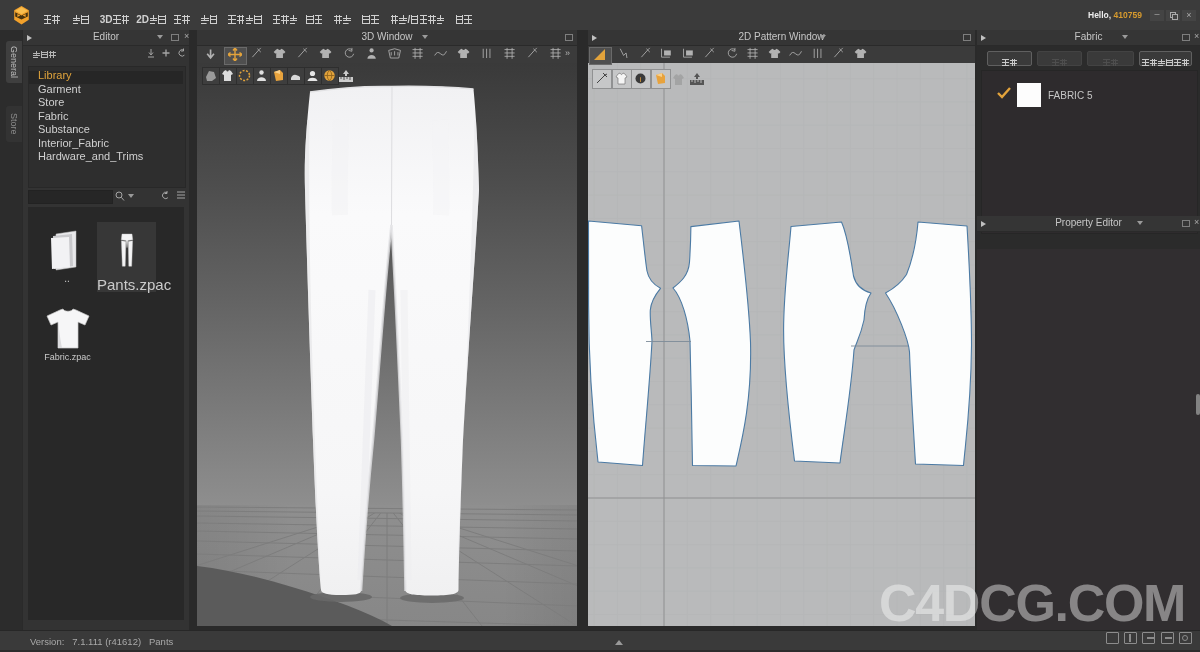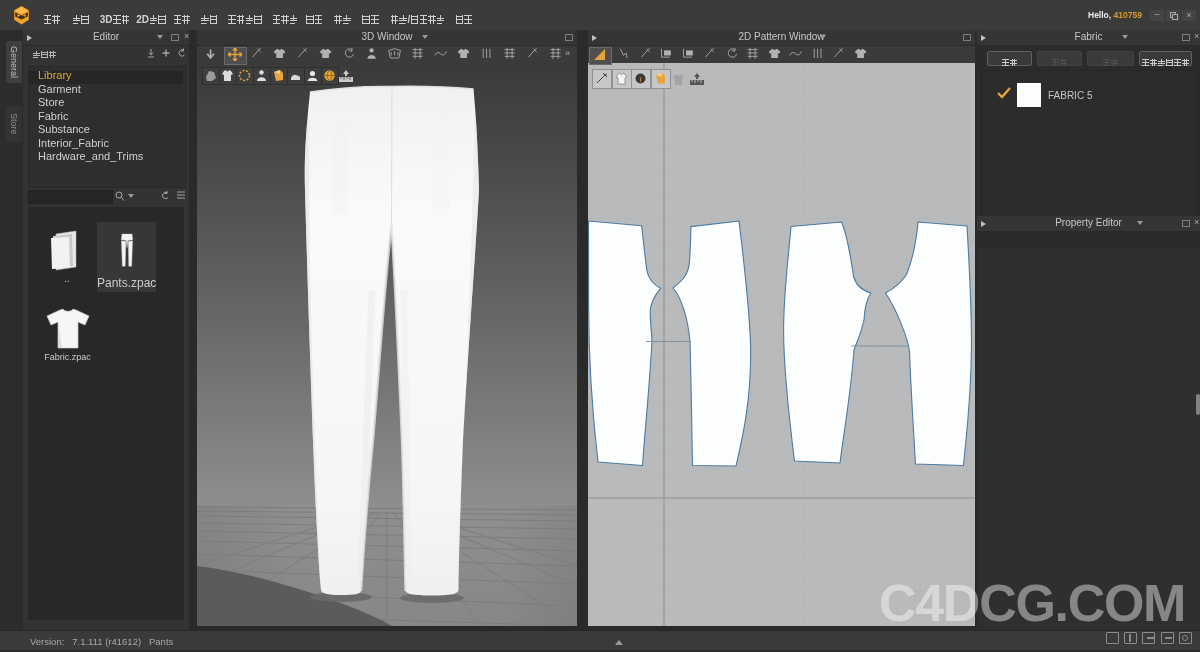--- a/index.html
+++ b/index.html
@@ -129,21 +129,21 @@
   <path d="M6,4 L26,1 L26,37 L6,40 Z" fill="#e8e8ea"></path>
   <path d="M6,4 L26,1 L26,37 L6,40 Z" fill="none" stroke="#bbb" stroke-width="0.5"></path>
   <path d="M3,6 L22,4 L23,36 L4,39 Z" fill="#c9c9cc"></path>
   <path d="M1,8 L19,7 L20,37 L2,39 Z" fill="#f2f2f4"></path>
 </svg>
 <div class="abs" style="left:52px;top:273px;width:30px;text-align:center;color:#cbcbcb;font-size:10px">..</div>
 
 <svg class="abs" style="left:117px;top:228px" width="20" height="45" viewBox="0 0 28 48">
   <path d="M7,1 L21,1 L22,9 L15.2,10 L14,20 L12.8,10 L6,9 Z M6.2,10.5 L12.4,11.5 L11.5,46 L7.5,46 Z M15.8,11.5 L21.8,10.5 L20.5,46 L16.5,46 Z" fill="#f4f4f5" stroke="#cfcfcf" stroke-width="0.6"></path>
 </svg>
-<div class="abs" style="left:97px;top:276px;width:59px;text-align:center;color:#cbcbcb;font-size:12px">Pants.zpac</div>
+<div class="abs" style="left:97px;top:276px;width:59px;text-align:center;color:#cbcbcb;font-size:15px">Pants.zpac</div>
 
 <svg class="abs" style="left:46px;top:308px" width="44" height="42" viewBox="0 0 44 42">
   <path d="M14,2 L17,1 C18,4 26,4 27,1 L30,2 L43,8 L39,17 L32,14 L32,40 L12,40 L12,14 L5,17 L1,8 Z" fill="#f6f6f7" stroke="#c9c9c9" stroke-width="0.7"></path>
   <path d="M12,14 L12,40 L16,40 C14,30 13,20 12,14" fill="#dcdcde"></path>
 </svg>
 <div class="abs" style="left:38px;top:352px;width:59px;text-align:center;color:#cbcbcb;font-size:9px">Fabric.zpac</div>
 
 <div class="tbar" style="left:197px;top:30px;width:380px">
   <span class="tt">3D Window</span>
     <span class="car" style="left:225px"></span>

